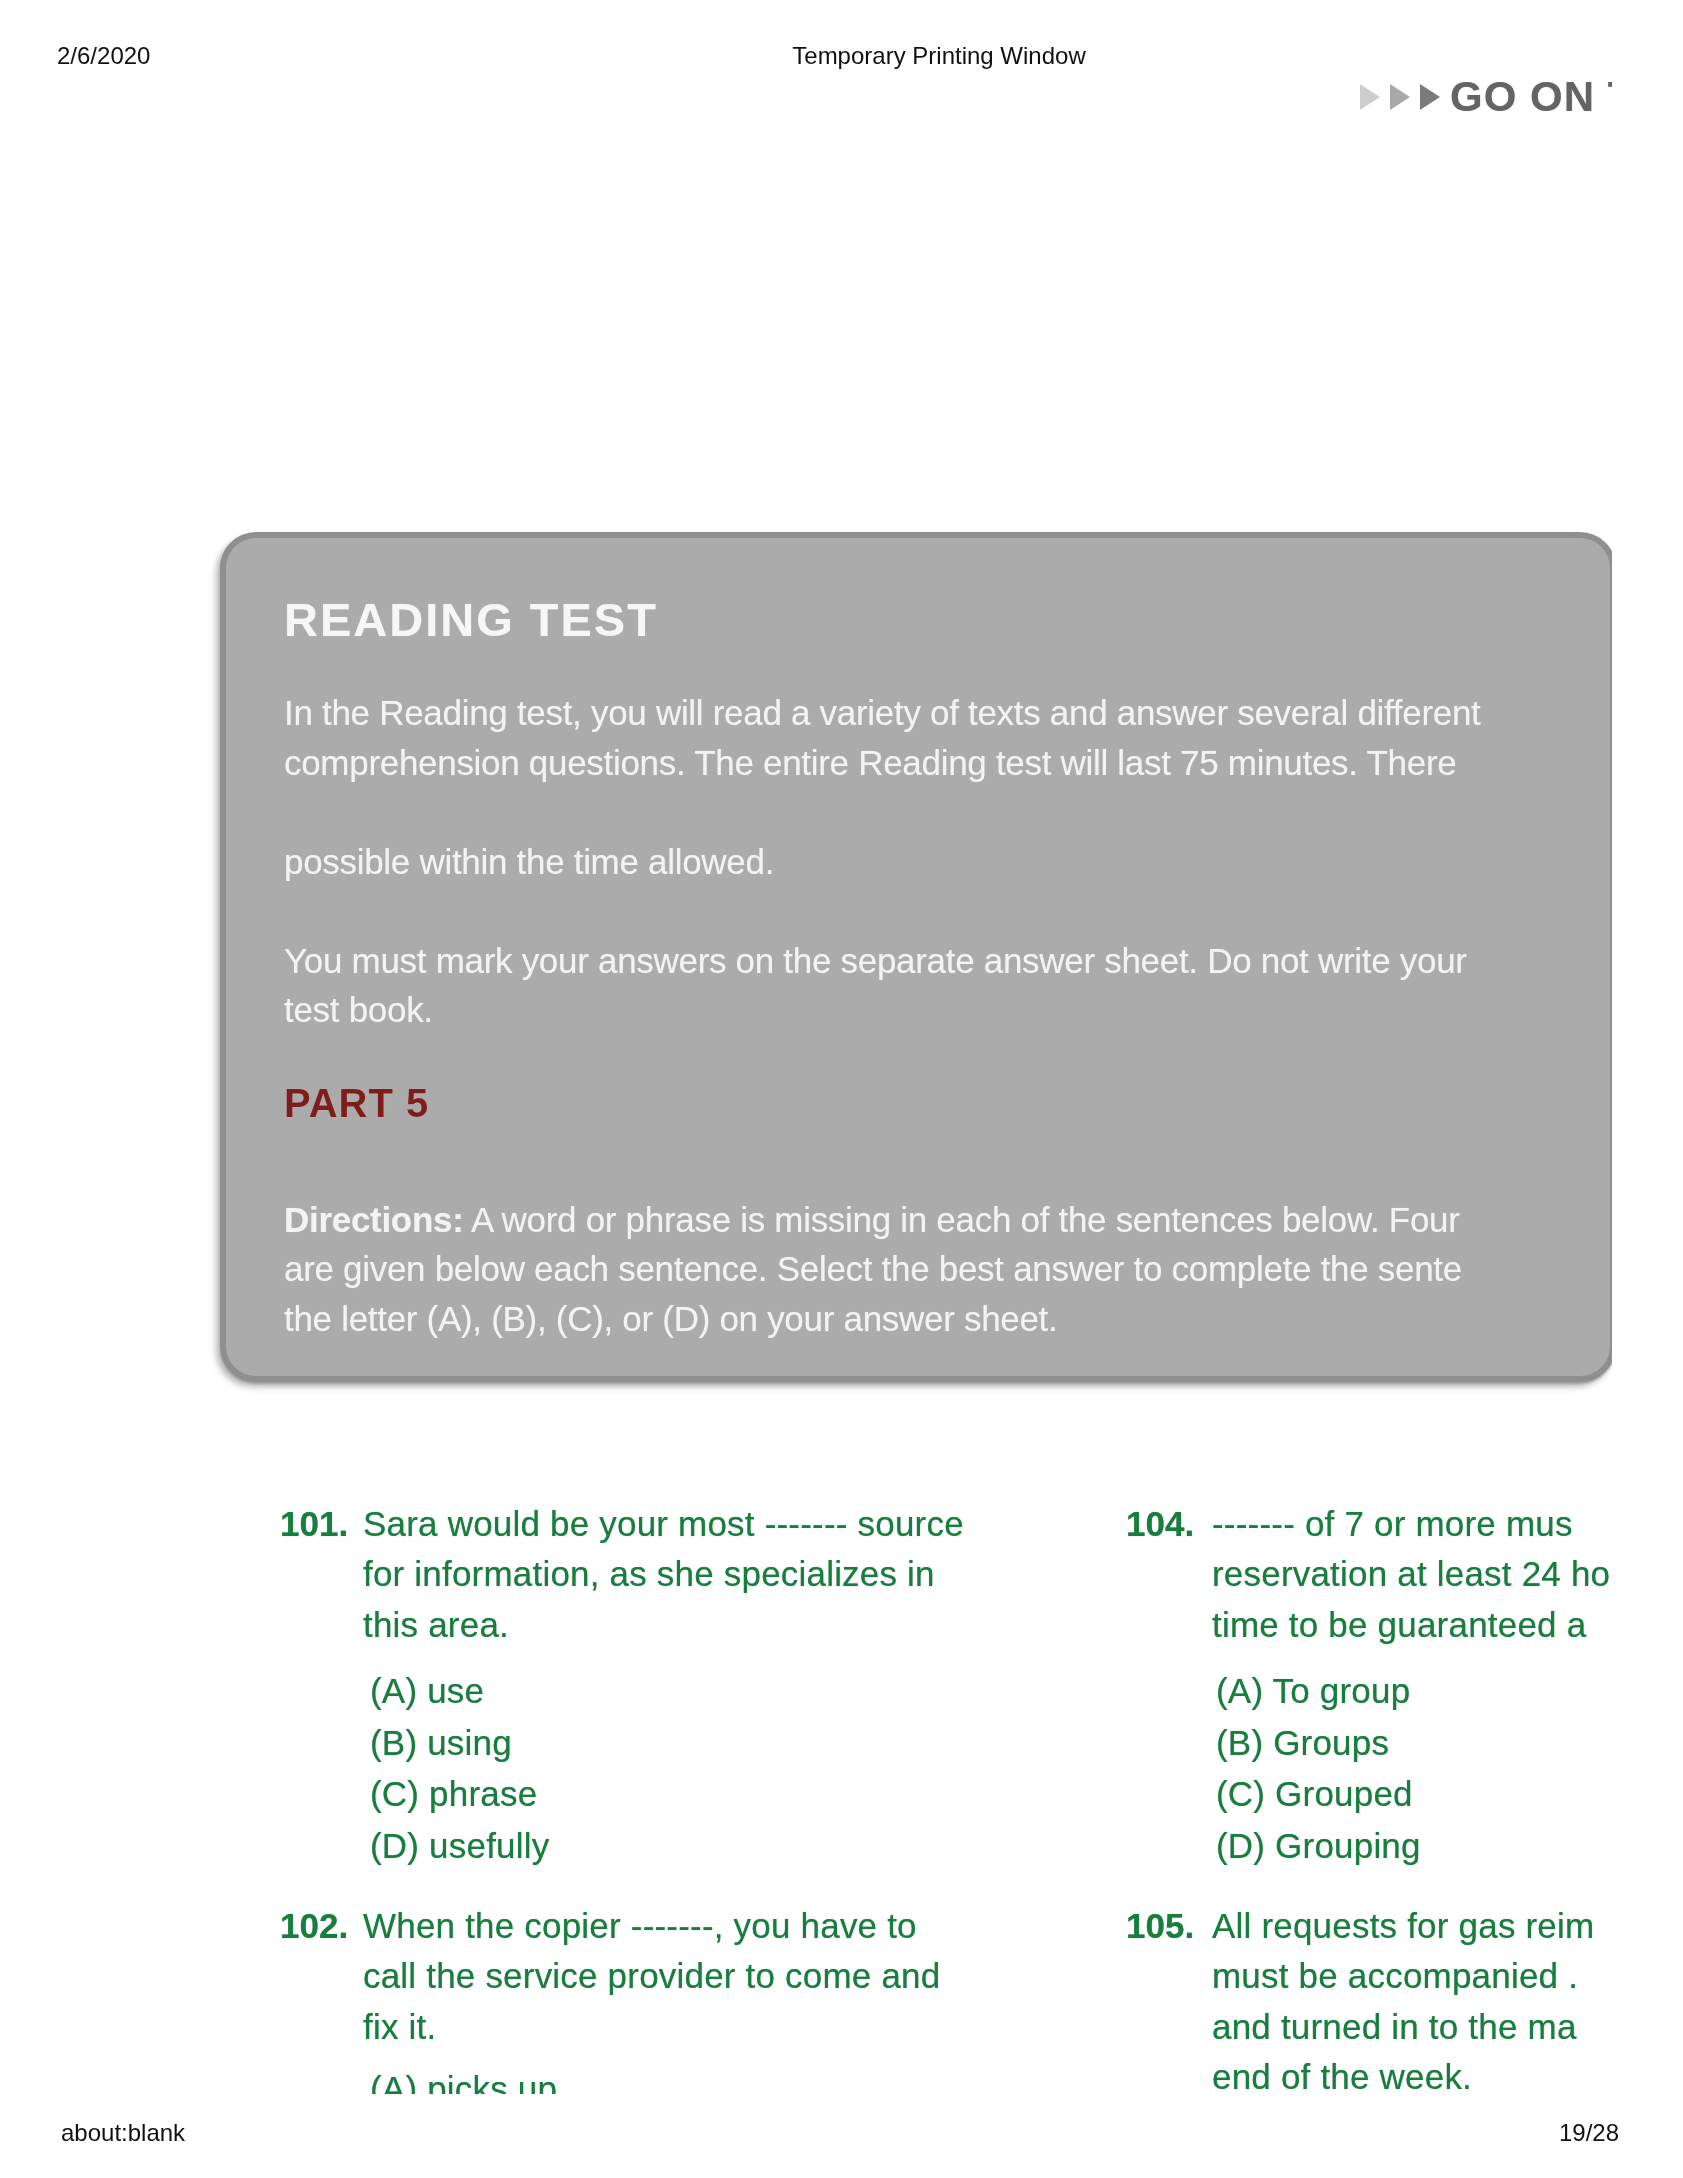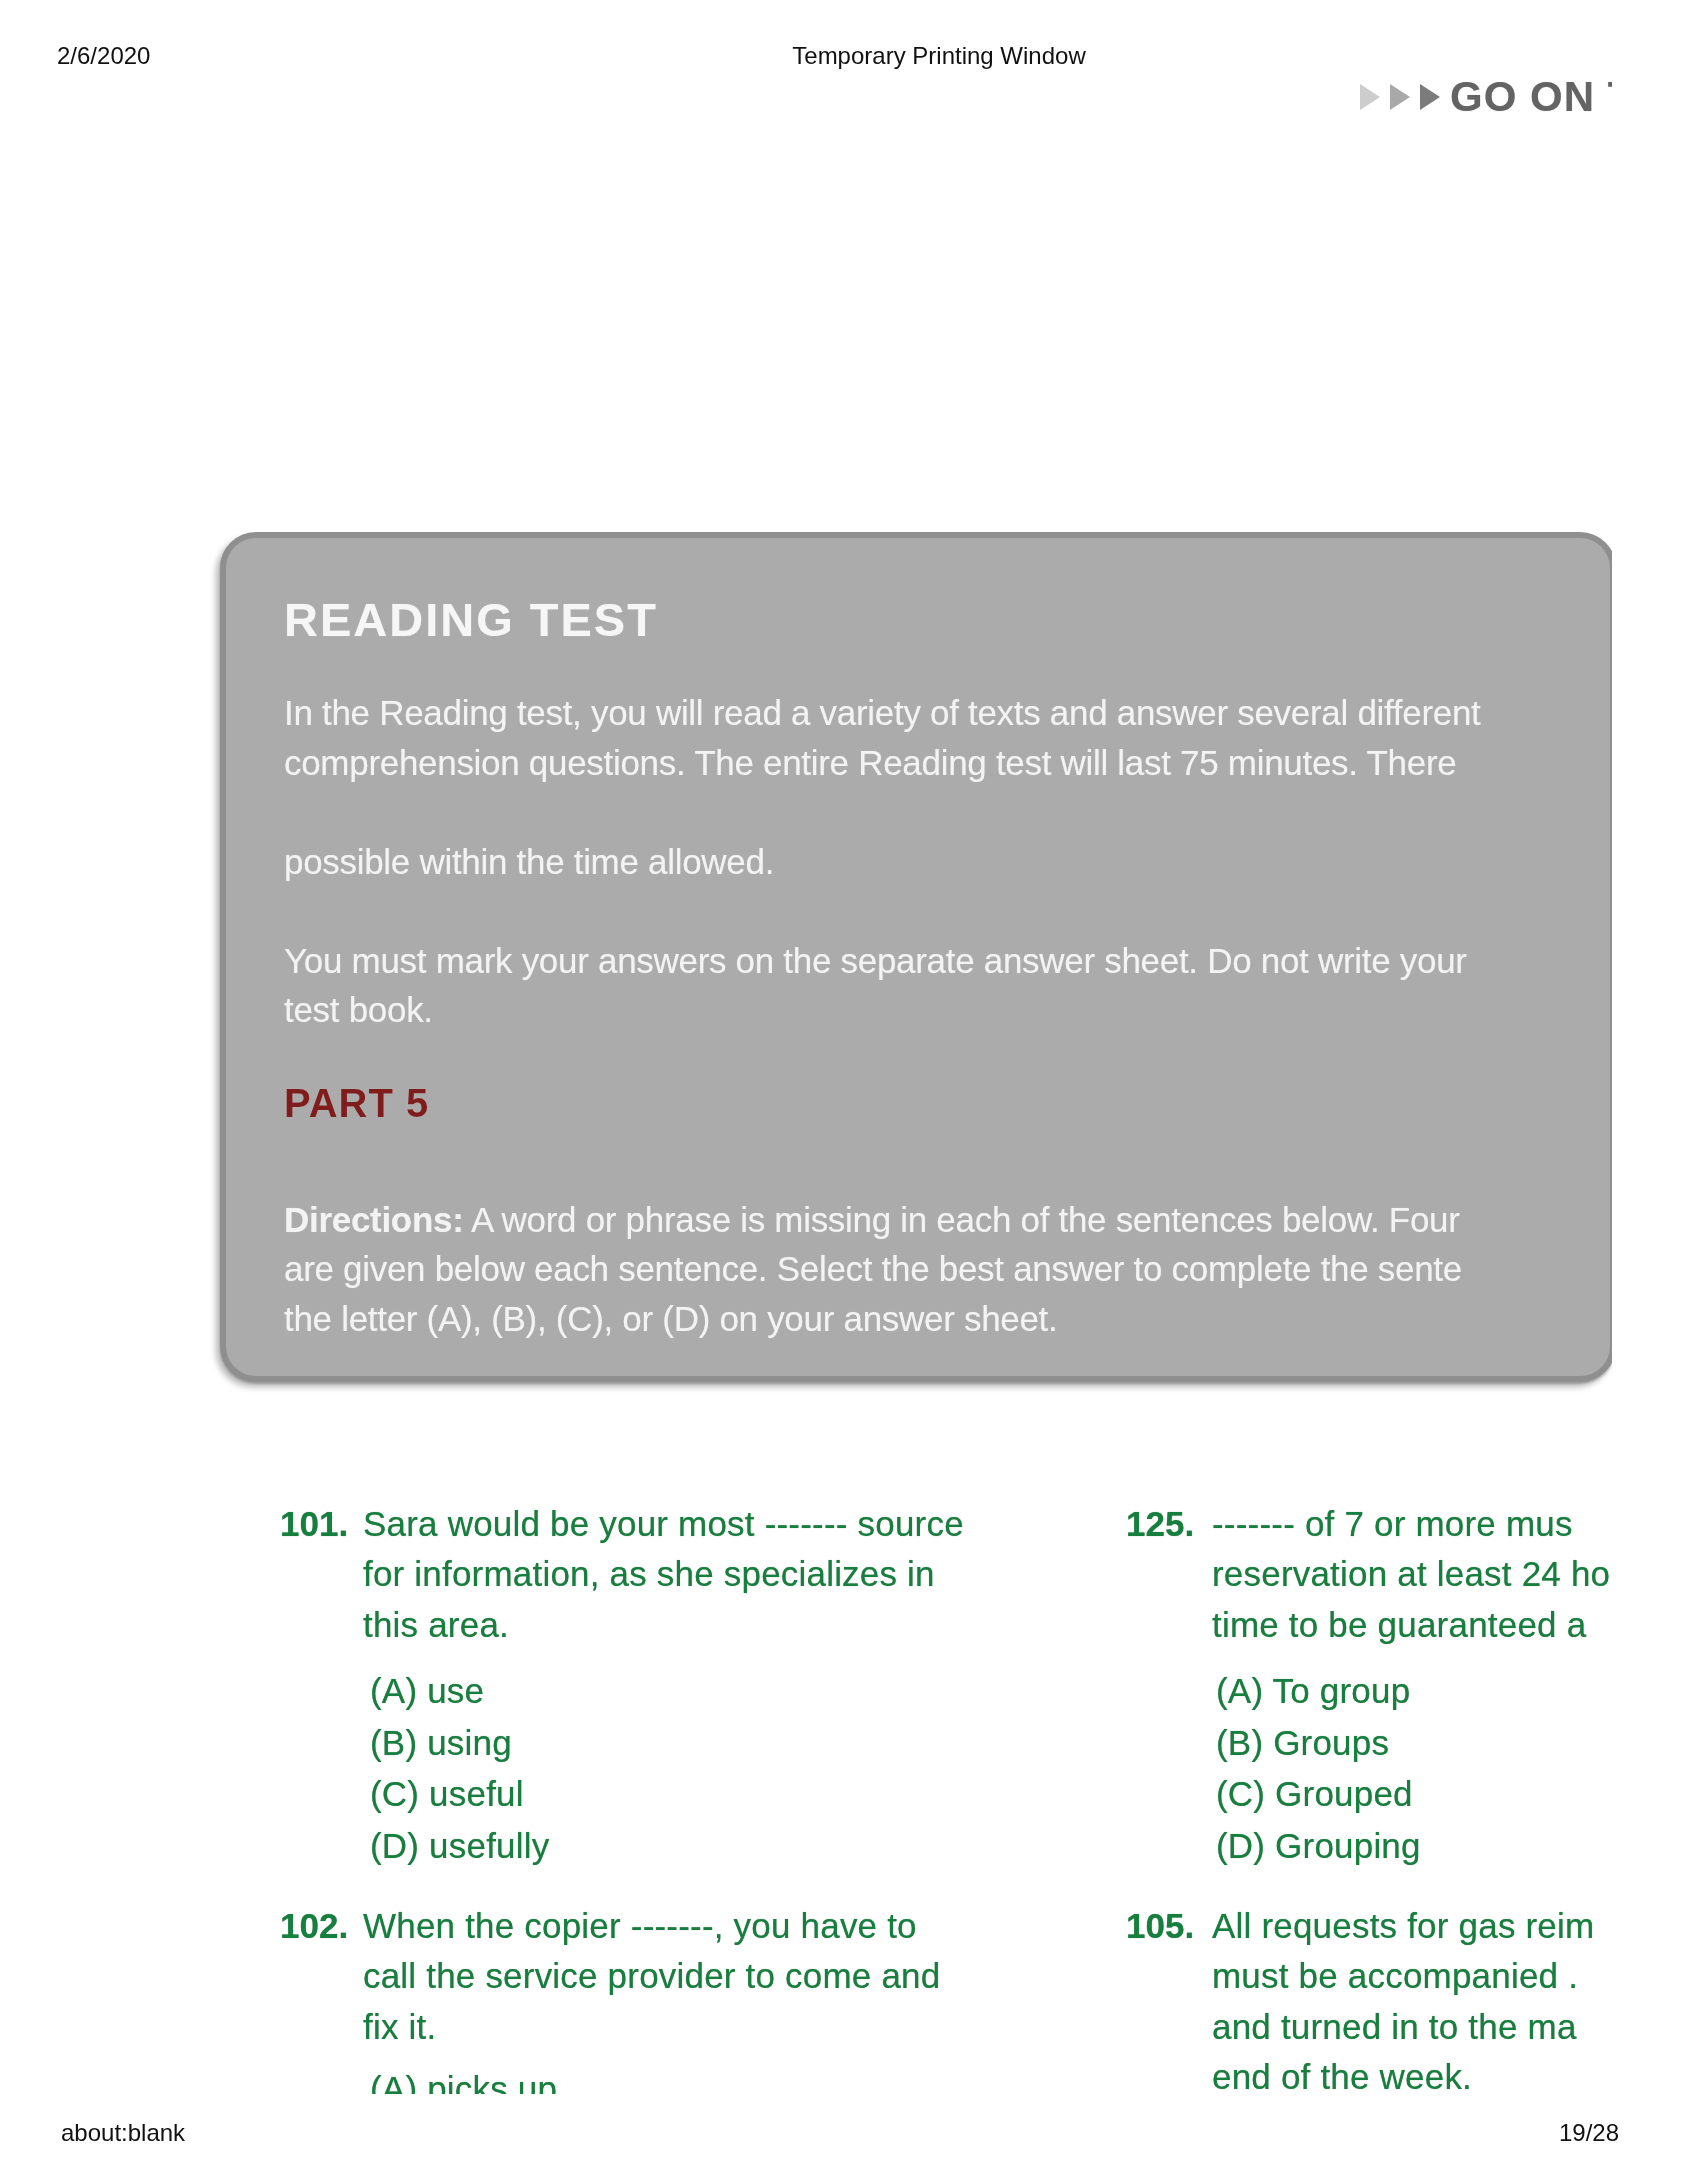--- a/index.html
+++ b/index.html
@@ -68,24 +68,24 @@
     <div class="boxline" style="left:284px;top:1200px;"><span class="bold">Directions:</span><span> A word or phrase is missing in each of the sentences below. Four</span></div>
     <div class="boxline" style="left:284px;top:1249px;">are given below each sentence. Select the best answer to complete the sente</div>
     <div class="boxline" style="left:284px;top:1299px;">the letter (A), (B), (C), or (D) on your answer sheet.</div>
 
     <div class="qnum scan-dark" style="left:280px;top:1504px;">101.</div>
     <div class="qline scan-dark" style="left:363px;top:1504px;">Sara would be your most ------- source</div>
     <div class="qline scan-dark" style="left:363px;top:1554px;">for information, as she specializes in</div>
     <div class="qline scan-dark" style="left:363px;top:1605px;">this area.</div>
     <div class="choice scan-dark" style="left:370px;top:1671px;">(A) use</div>
     <div class="choice scan-dark" style="left:370px;top:1723px;">(B) using</div>
-    <div class="choice scan-dark" style="left:370px;top:1774px;">(C) useful</div>
+    <div class="choice scan-dark" style="left:370px;top:1774px;">(C) phrase</div>
     <div class="choice scan-dark" style="left:370px;top:1826px;">(D) usefully</div>
 
-    <div class="qnum scan-dark" style="left:1126px;top:1504px;">125.</div>
+    <div class="qnum scan-dark" style="left:1126px;top:1504px;">104.</div>
     <div class="qline scan-dark" style="left:1212px;top:1504px;">------- of 7 or more mus</div>
     <div class="qline scan-dark" style="left:1212px;top:1554px;">reservation at least 24 ho</div>
     <div class="qline scan-dark" style="left:1212px;top:1605px;">time to be guaranteed a</div>
     <div class="choice scan-dark" style="left:1216px;top:1671px;">(A) To group</div>
     <div class="choice scan-dark" style="left:1216px;top:1723px;">(B) Groups</div>
     <div class="choice scan-dark" style="left:1216px;top:1774px;">(C) Grouped</div>
     <div class="choice scan-dark" style="left:1216px;top:1826px;">(D) Grouping</div>
 
     <div class="qnum scan-dark" style="left:280px;top:1906px;">102.</div>
     <div class="qline scan-dark" style="left:363px;top:1906px;">When the copier -------, you have to</div>

